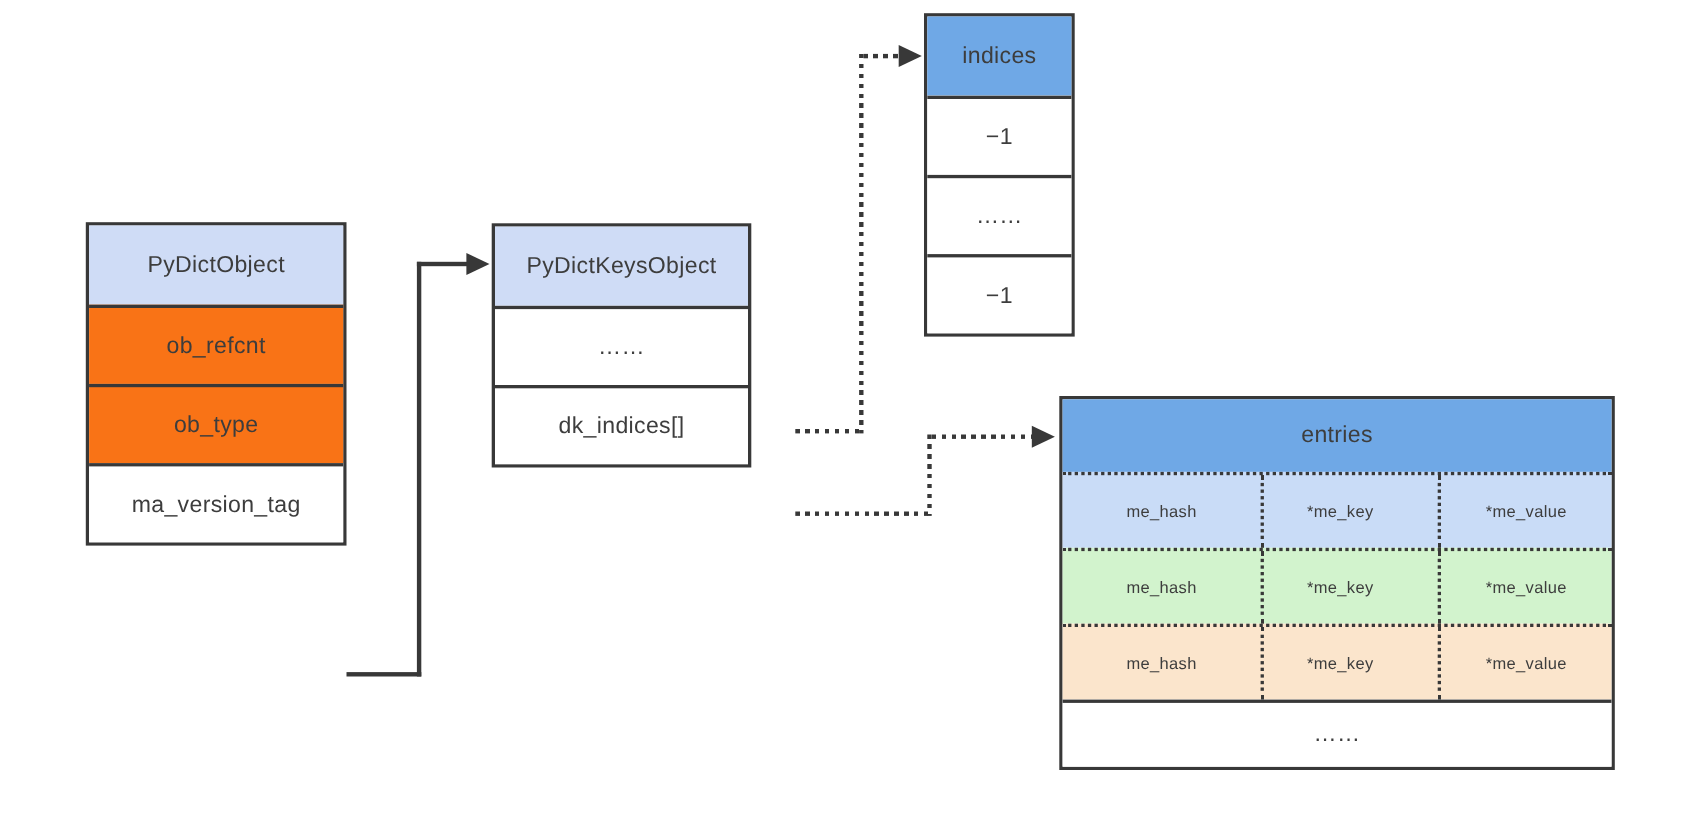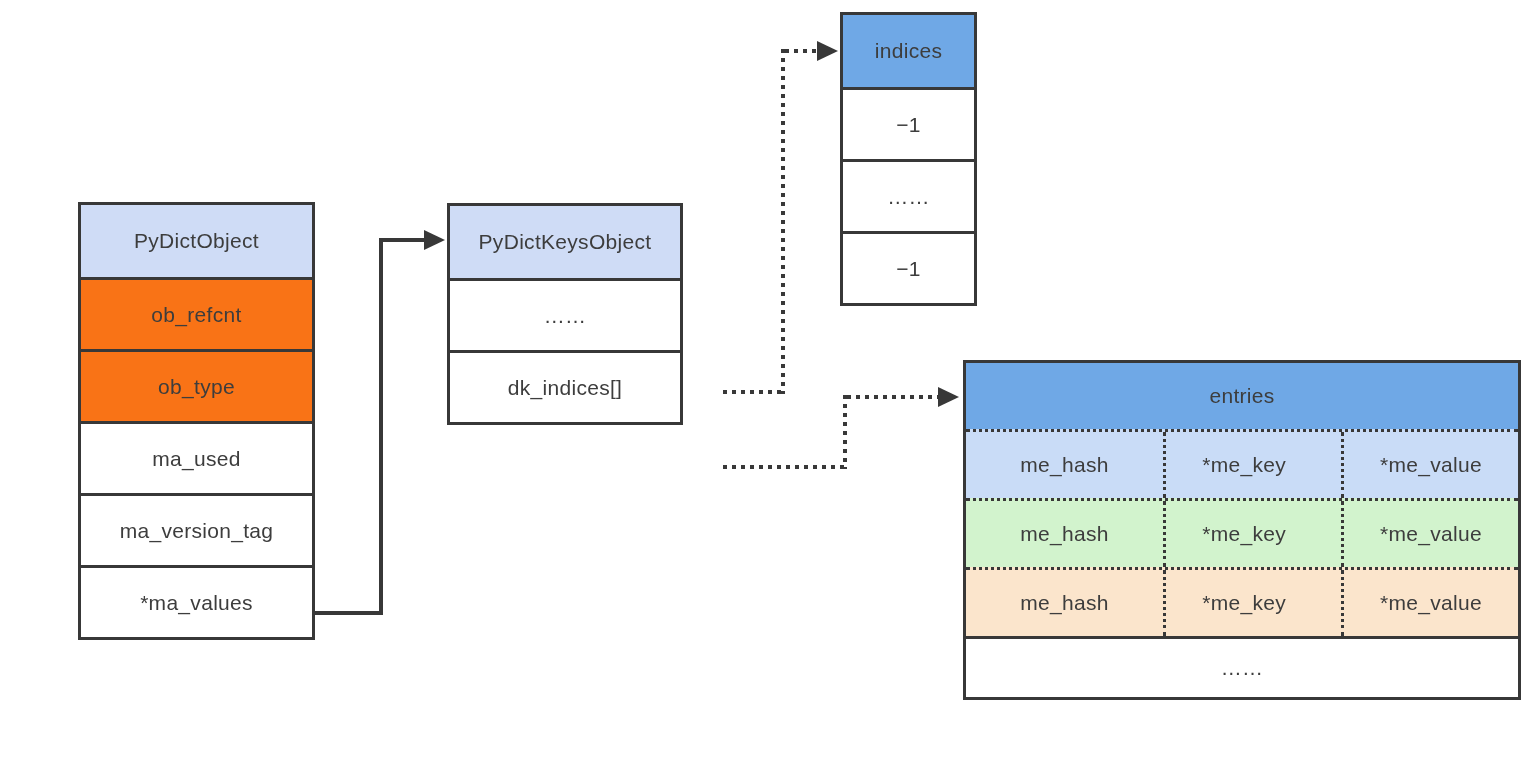--- a/index.html
+++ b/index.html
@@ -34,21 +34,21 @@
     flex: none;
   }
   .cell + .cell, .cell + .erow, .erow + .erow { border-top: 3px solid #383838; }
 
   .h72 { height: 72px; }
 
   
   .pydictobject   { left: 78px;  top: 202px; width: 237px; }
   .pydictkeys     { left: 447px; top: 203px; width: 236px; }
   .indicesbox     { left: 840px; top: 12px;  width: 137px; }
-  .entriesbox     { left: 963px; top: 360px; width: 558px; }
+  .entriesbox     { left: 963px; top: 360px; width: 505px; }
 
   
   .bg-lavender { background: #cfdcf6; }
   .bg-cyan     { background: #f97316; }
   .bg-blue-hdr { background: #6fa8e6; }
   .bg-rowblue  { background: #c9dcf7; }
   .bg-rowgreen { background: #d2f3cd; }
   .bg-roworange{ background: #fbe5cc; }
 
   
@@ -57,21 +57,21 @@
     display: grid;
     grid-template-columns: 1fr 1fr 1.1fr;
     height: 69px;
     flex: none;
   }
   .erow + .erow, .entry-hdr + .erow { border-top: 3px dotted #383838; }
   .erow .ecell {
     display: flex;
     align-items: center;
     justify-content: center;
-    font-size: 21px;
+    font-size: 15px;
     letter-spacing: 0.3px;
     margin-left: 19px;
   }
   .erow .ecell + .ecell { border-left: 3px dotted #383838; }
   .entries-footer { height: 61px; border-top: 3px solid #383838 !important; }
 
   
   .seg { position: absolute; }
   .solid-h { height: 4px; background: #383838; }
   .solid-v { width: 4px;  background: #383838; }
@@ -93,23 +93,21 @@
 </style>
 </head>
 <body>
 
 <div class="canvas">
 
   <div class="box pydictobject">
     <div class="cell h72 bg-lavender">PyDictObject</div>
     <div class="cell h72 bg-cyan">ob_refcnt</div>
     <div class="cell h72 bg-cyan">ob_type</div>
-    <div class="cell h72">ma_used</div>
     <div class="cell h72">ma_version_tag</div>
-    <div class="cell h72">*ma_values</div>
   </div>
 
   <div class="box pydictkeys">
     <div class="cell h72 bg-lavender">PyDictKeysObject</div>
     <div class="cell h72">……</div>
     <div class="cell h72">dk_indices[]</div>
   </div>
 
   <div class="box indicesbox">
     <div class="cell h72 bg-blue-hdr">indices</div>

